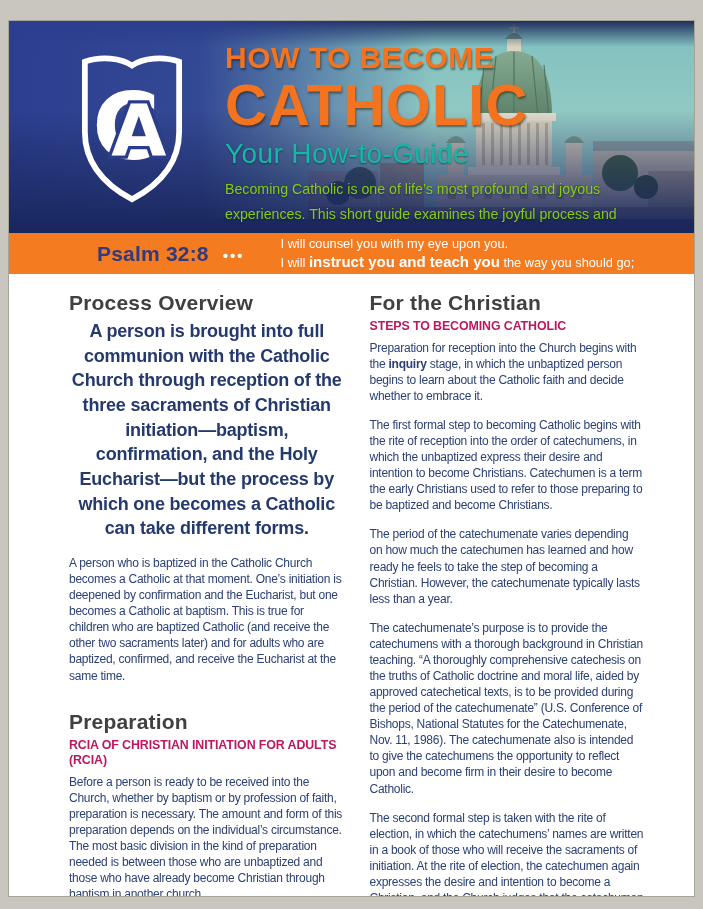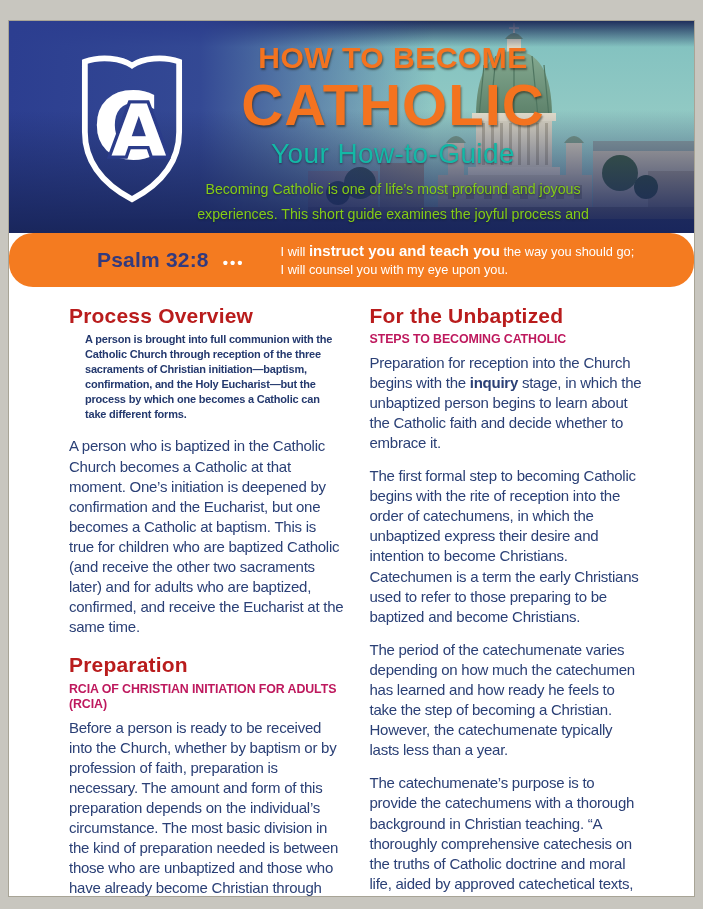--- a/index.html
+++ b/index.html
@@ -26,21 +26,21 @@
     background:#23316e;
     overflow:hidden;
   }
   .hero-bg{position:absolute;inset:0;width:100%;height:100%;}
   .hero-content{
     position:relative;z-index:2;
     display:flex;align-items:flex-start;
     padding:22px 0 0 70px;
   }
   .logo{flex:0 0 auto;margin-top:10px;}
-  .hero-text{margin-left:8px;text-align:center;}
+  .hero-text{margin-left:40px;}
   .kicker{
     color:#f4731f;font-size:30px;font-weight:800;letter-spacing:.5px;
     text-shadow:1px 2px 2px rgba(35,25,10,.5);
     line-height:1;
   }
   .title{
     color:#f4731f;font-size:58px;font-weight:800;letter-spacing:1px;
     text-shadow:1px 2px 2px rgba(35,25,10,.5);
     line-height:1;margin-top:3px;
   }
@@ -48,51 +48,51 @@
     color:#14b8a6;font-size:28px;font-weight:300;letter-spacing:.4px;
     line-height:1.15;margin-top:4px;
     text-shadow:0 1px 2px rgba(20,20,40,.5);
   }
   .hero-desc{
     color:#84cc16;font-size:14.2px;line-height:1.75;max-width:400px;
     margin-top:7px;text-shadow:0 1px 2px rgba(20,20,40,.55);
   }
   
   .scripture{
-    flex:0 0 auto;height:54px;background:#f47b20;
+    flex:0 0 auto;height:41px;background:#f47b20;
     display:flex;align-items:center;
-    padding-left:88px;box-sizing:border-box;border-radius:24px;
+    padding-left:88px;box-sizing:border-box;
   }
   .scripture-ref{color:#323a7e;font-size:21px;font-weight:800;letter-spacing:.2px;}
   .scripture-dots{color:#ffffff;font-size:15px;font-weight:700;letter-spacing:2px;margin:4px 14px 0 14px;}
   .scripture-quote{color:#ffffff;font-size:12.8px;line-height:1.35;margin-left:22px;}
   .scripture-quote b{font-size:15px;font-weight:800;}
   
   .main{
     flex:1 1 auto;
     display:flex;gap:26px;
     padding:17px 50px 0 60px;
     box-sizing:border-box;
   }
   .col{flex:1 1 0;min-width:0;}
   .section-heading{
-    color:#b91c1c;font-size:21px;font-weight:800;letter-spacing:.2px;
+    color:#404040;font-size:21px;font-weight:800;letter-spacing:.2px;
     margin:0 0 5px 0;line-height:1.1;
   }
-  .section-heading.later{margin-top:16px;}
+  .section-heading.later{margin-top:26px;}
   .sub-heading{
     color:#be185d;font-size:12.4px;font-weight:800;letter-spacing:-.1px;
     margin:0 0 5px 0;line-height:1.25;
   }
   .lead{
-    color:#24396e;font-size:11px;font-weight:700;line-height:1.37;
-    letter-spacing:-.2px;margin:0 0 14px 16px;
+    color:#24396e;font-size:18px;font-weight:700;line-height:1.37;
+    letter-spacing:-.2px;margin:0 0 14px 1px;text-align:center;
   }
   .body-p{
-    color:#2b4076;font-size:15px;line-height:1.34;letter-spacing:-.25px;
+    color:#2b4076;font-size:12px;line-height:1.34;letter-spacing:-.25px;
     margin:0 0 13px 0;
   }
   .body-p b{font-weight:700;}
 </style>
 </head>
 <body>
 
 <div class="page">
 
   <div class="hero">
@@ -193,42 +193,42 @@
         <div class="subtitle">Your How-to-Guide</div>
         <div class="hero-desc">Becoming Catholic is one of life’s most profound and joyous experiences. This short guide examines the joyful process and steps to becoming Catholic.</div>
       </div>
     </div>
   </div>
 
   <div class="scripture">
     <span class="scripture-ref">Psalm 32:8</span>
     <span class="scripture-dots">•••</span>
     <div class="scripture-quote">
+      <div>I will counsel you with my eye upon you.</div>
       <div>
         <span>I will </span><b>instruct you and teach you</b><span> the way you should go;</span>
       </div>
-      <div>I will counsel you with my eye upon you.</div>
     </div>
   </div>
 
   <div class="main">
 
     <div class="col">
       <h2 class="section-heading">Process Overview</h2>
       <p class="lead">A person is brought into full communion with the Catholic Church through reception of the three sacraments of Christian initiation—baptism, confirmation, and the Holy Eucharist—but the process by which one becomes a Catholic can take different forms.</p>
       <p class="body-p">A person who is baptized in the Catholic Church becomes a Catholic at that moment. One’s initiation is deepened by confirmation and the Eucharist, but one becomes a Catholic at baptism. This is true for children who are baptized Catholic (and receive the other two sacraments later) and for adults who are baptized, confirmed, and receive the Eucharist at the same time.</p>
 
       <h2 class="section-heading later">Preparation</h2>
       <h3 class="sub-heading">RCIA OF CHRISTIAN INITIATION FOR ADULTS (RCIA)</h3>
       <p class="body-p">Before a person is ready to be received into the Church, whether by baptism or by profession of faith, preparation is necessary. The amount and form of this preparation depends on the individual’s circumstance. The most basic division in the kind of preparation needed is between those who are unbaptized and those who have already become Christian through baptism in another church.</p>
 
     </div>
 
     <div class="col">
-      <h2 class="section-heading">For the Unbaptized</h2>
+      <h2 class="section-heading">For the Christian</h2>
       <h3 class="sub-heading">STEPS TO BECOMING CATHOLIC</h3>
       <p class="body-p"><span>Preparation for reception into the Church begins with the </span><b>inquiry</b><span> stage, in which the unbaptized person begins to learn about the Catholic faith and decide whether to embrace it.</span></p>
       <p class="body-p">The first formal step to becoming Catholic begins with the rite of reception into the order of catechumens, in which the unbaptized express their desire and intention to become Christians. Catechumen is a term the early Christians used to refer to those preparing to be baptized and become Christians.</p>
       <p class="body-p">The period of the catechumenate varies depending on how much the catechumen has learned and how ready he feels to take the step of becoming a Christian. However, the catechumenate typically lasts less than a year.</p>
       <p class="body-p">The catechumenate’s purpose is to provide the catechumens with a thorough background in Christian teaching. “A thoroughly comprehensive catechesis on the truths of Catholic doctrine and moral life, aided by approved catechetical texts, is to be provided during the period of the catechumenate” (U.S. Conference of Bishops, National Statutes for the Catechumenate, Nov. 11, 1986). The catechumenate also is intended to give the catechumens the opportunity to reflect upon and become firm in their desire to become Catholic.</p>
       <p class="body-p">The second formal step is taken with the rite of election, in which the catechumens’ names are written in a book of those who will receive the sacraments of initiation. At the rite of election, the catechumen again expresses the desire and intention to become a Christian, and the Church judges that the catechumen is ready to take this step. Normally, the rite of election occurs on the first Sunday of Lent, the forty-day period of preparation for Easter.</p>
     </div>
 
   </div>
 

